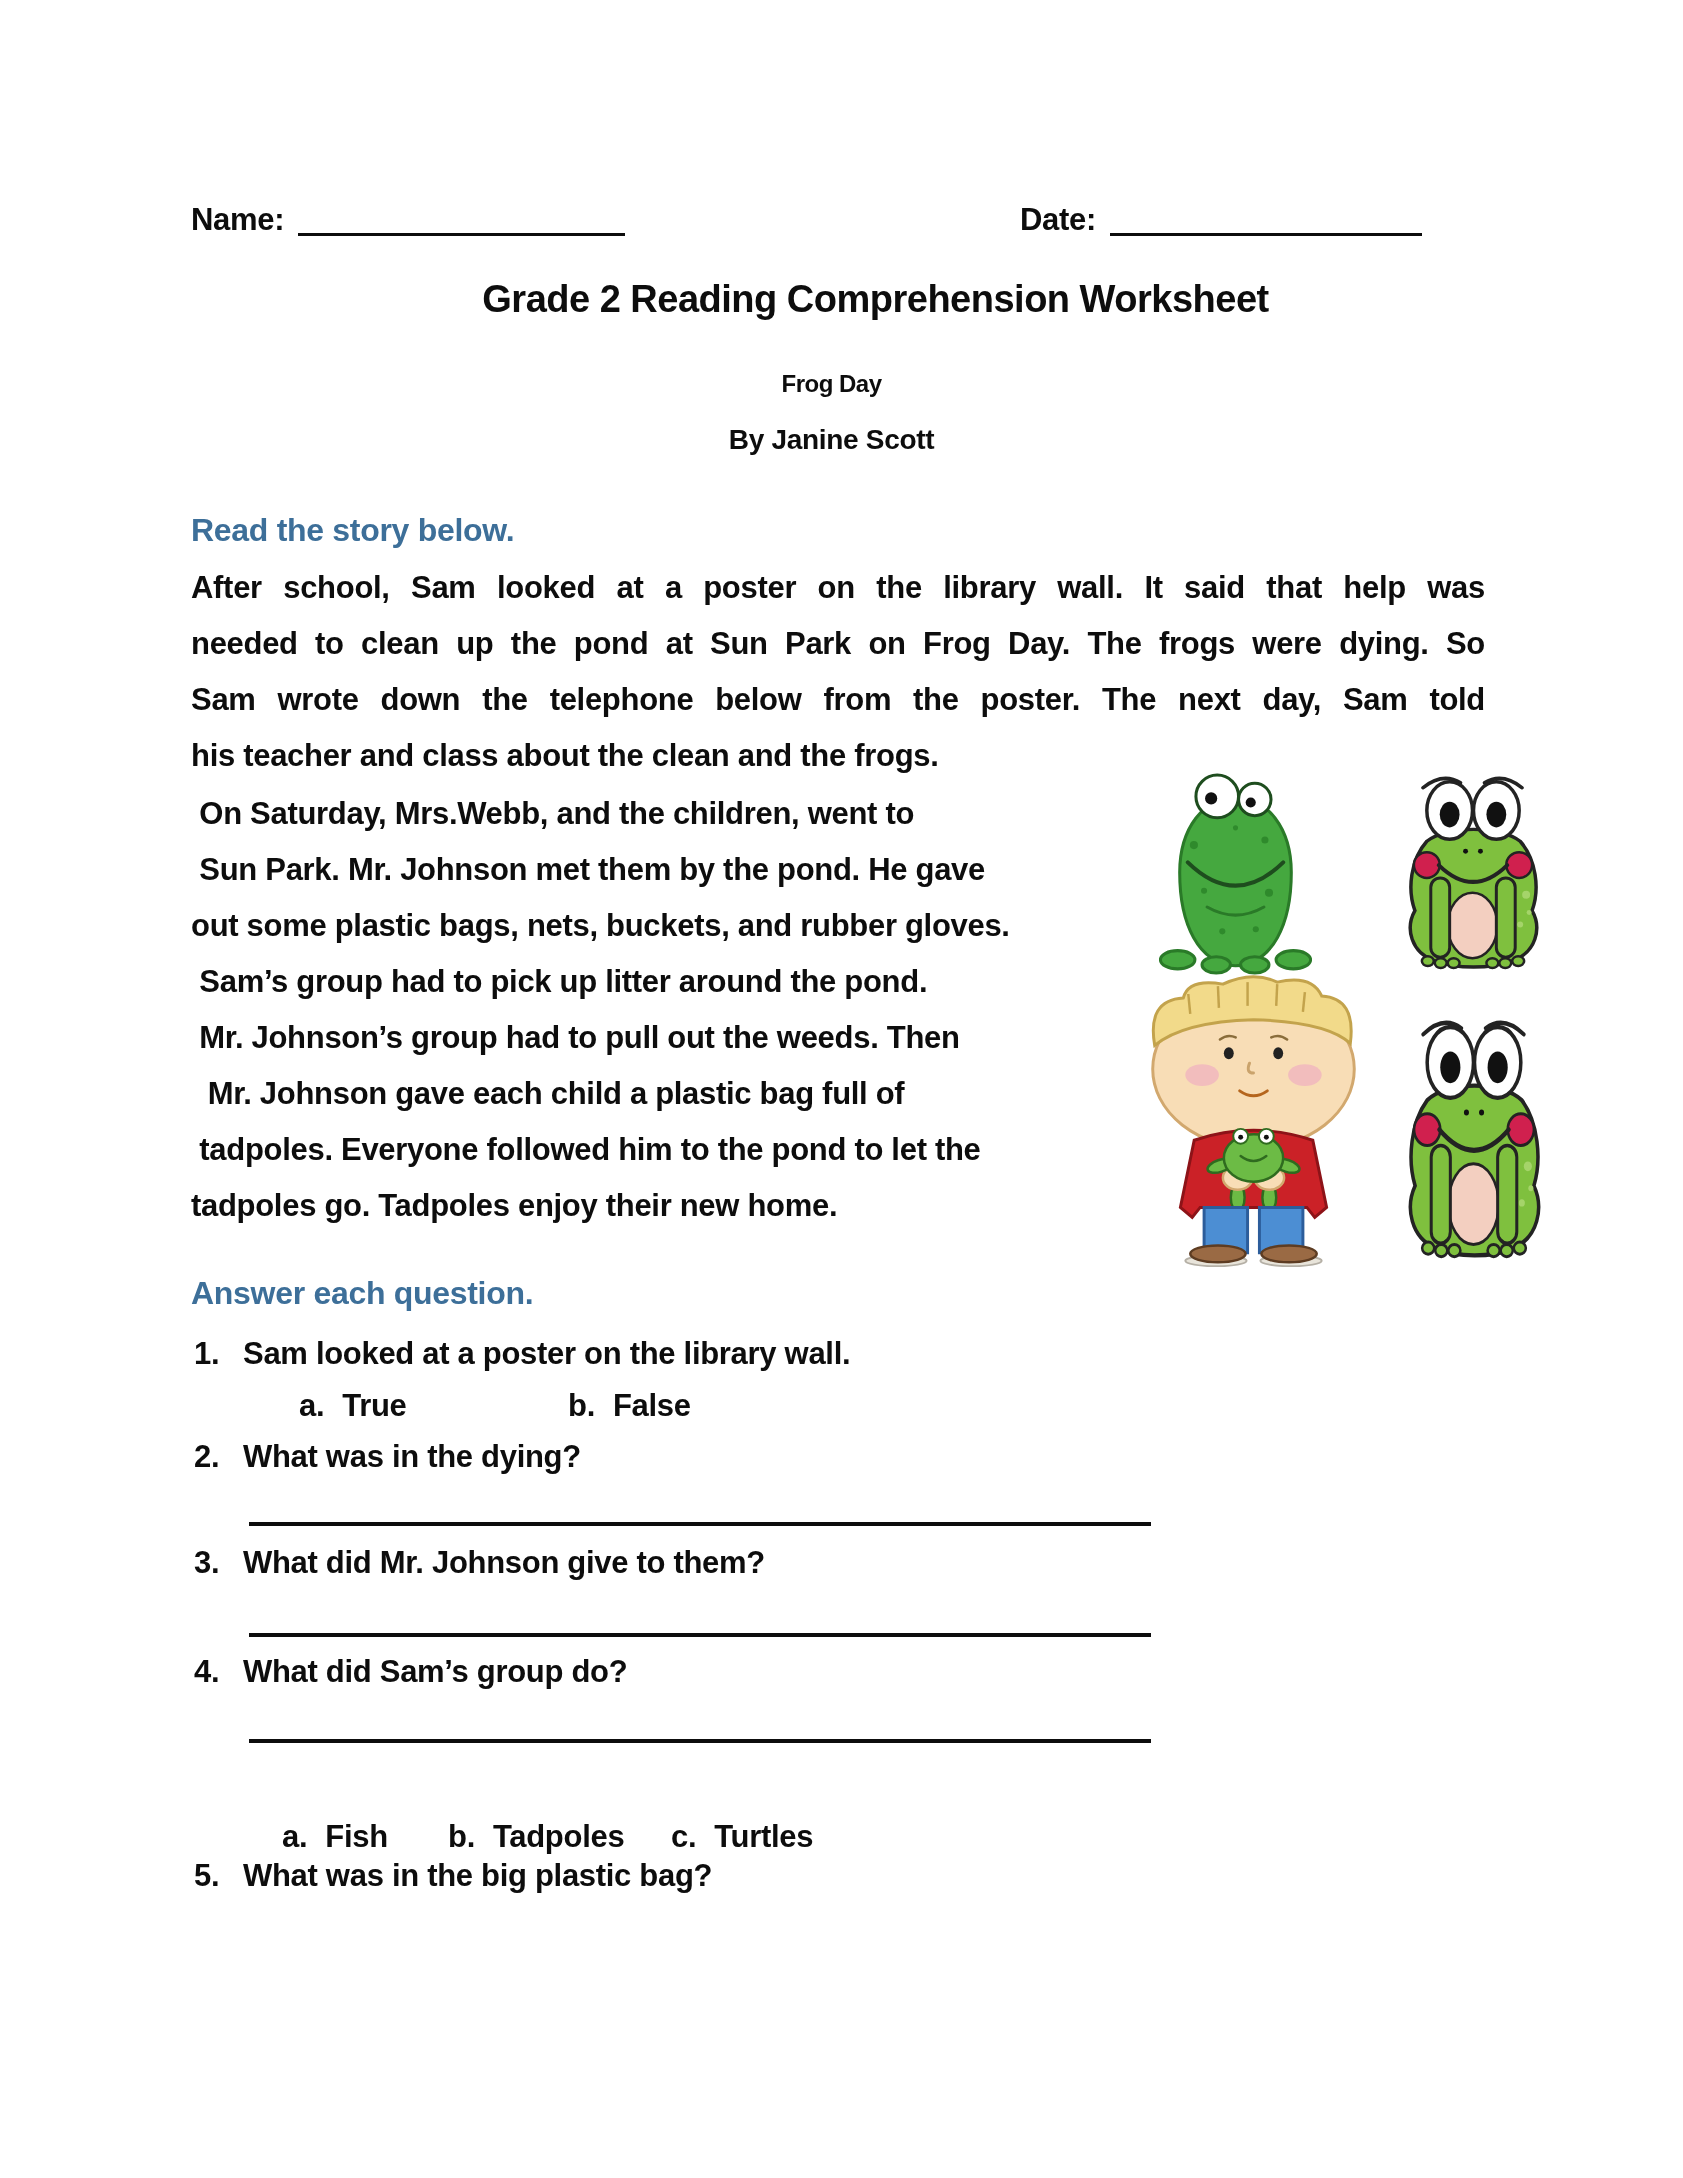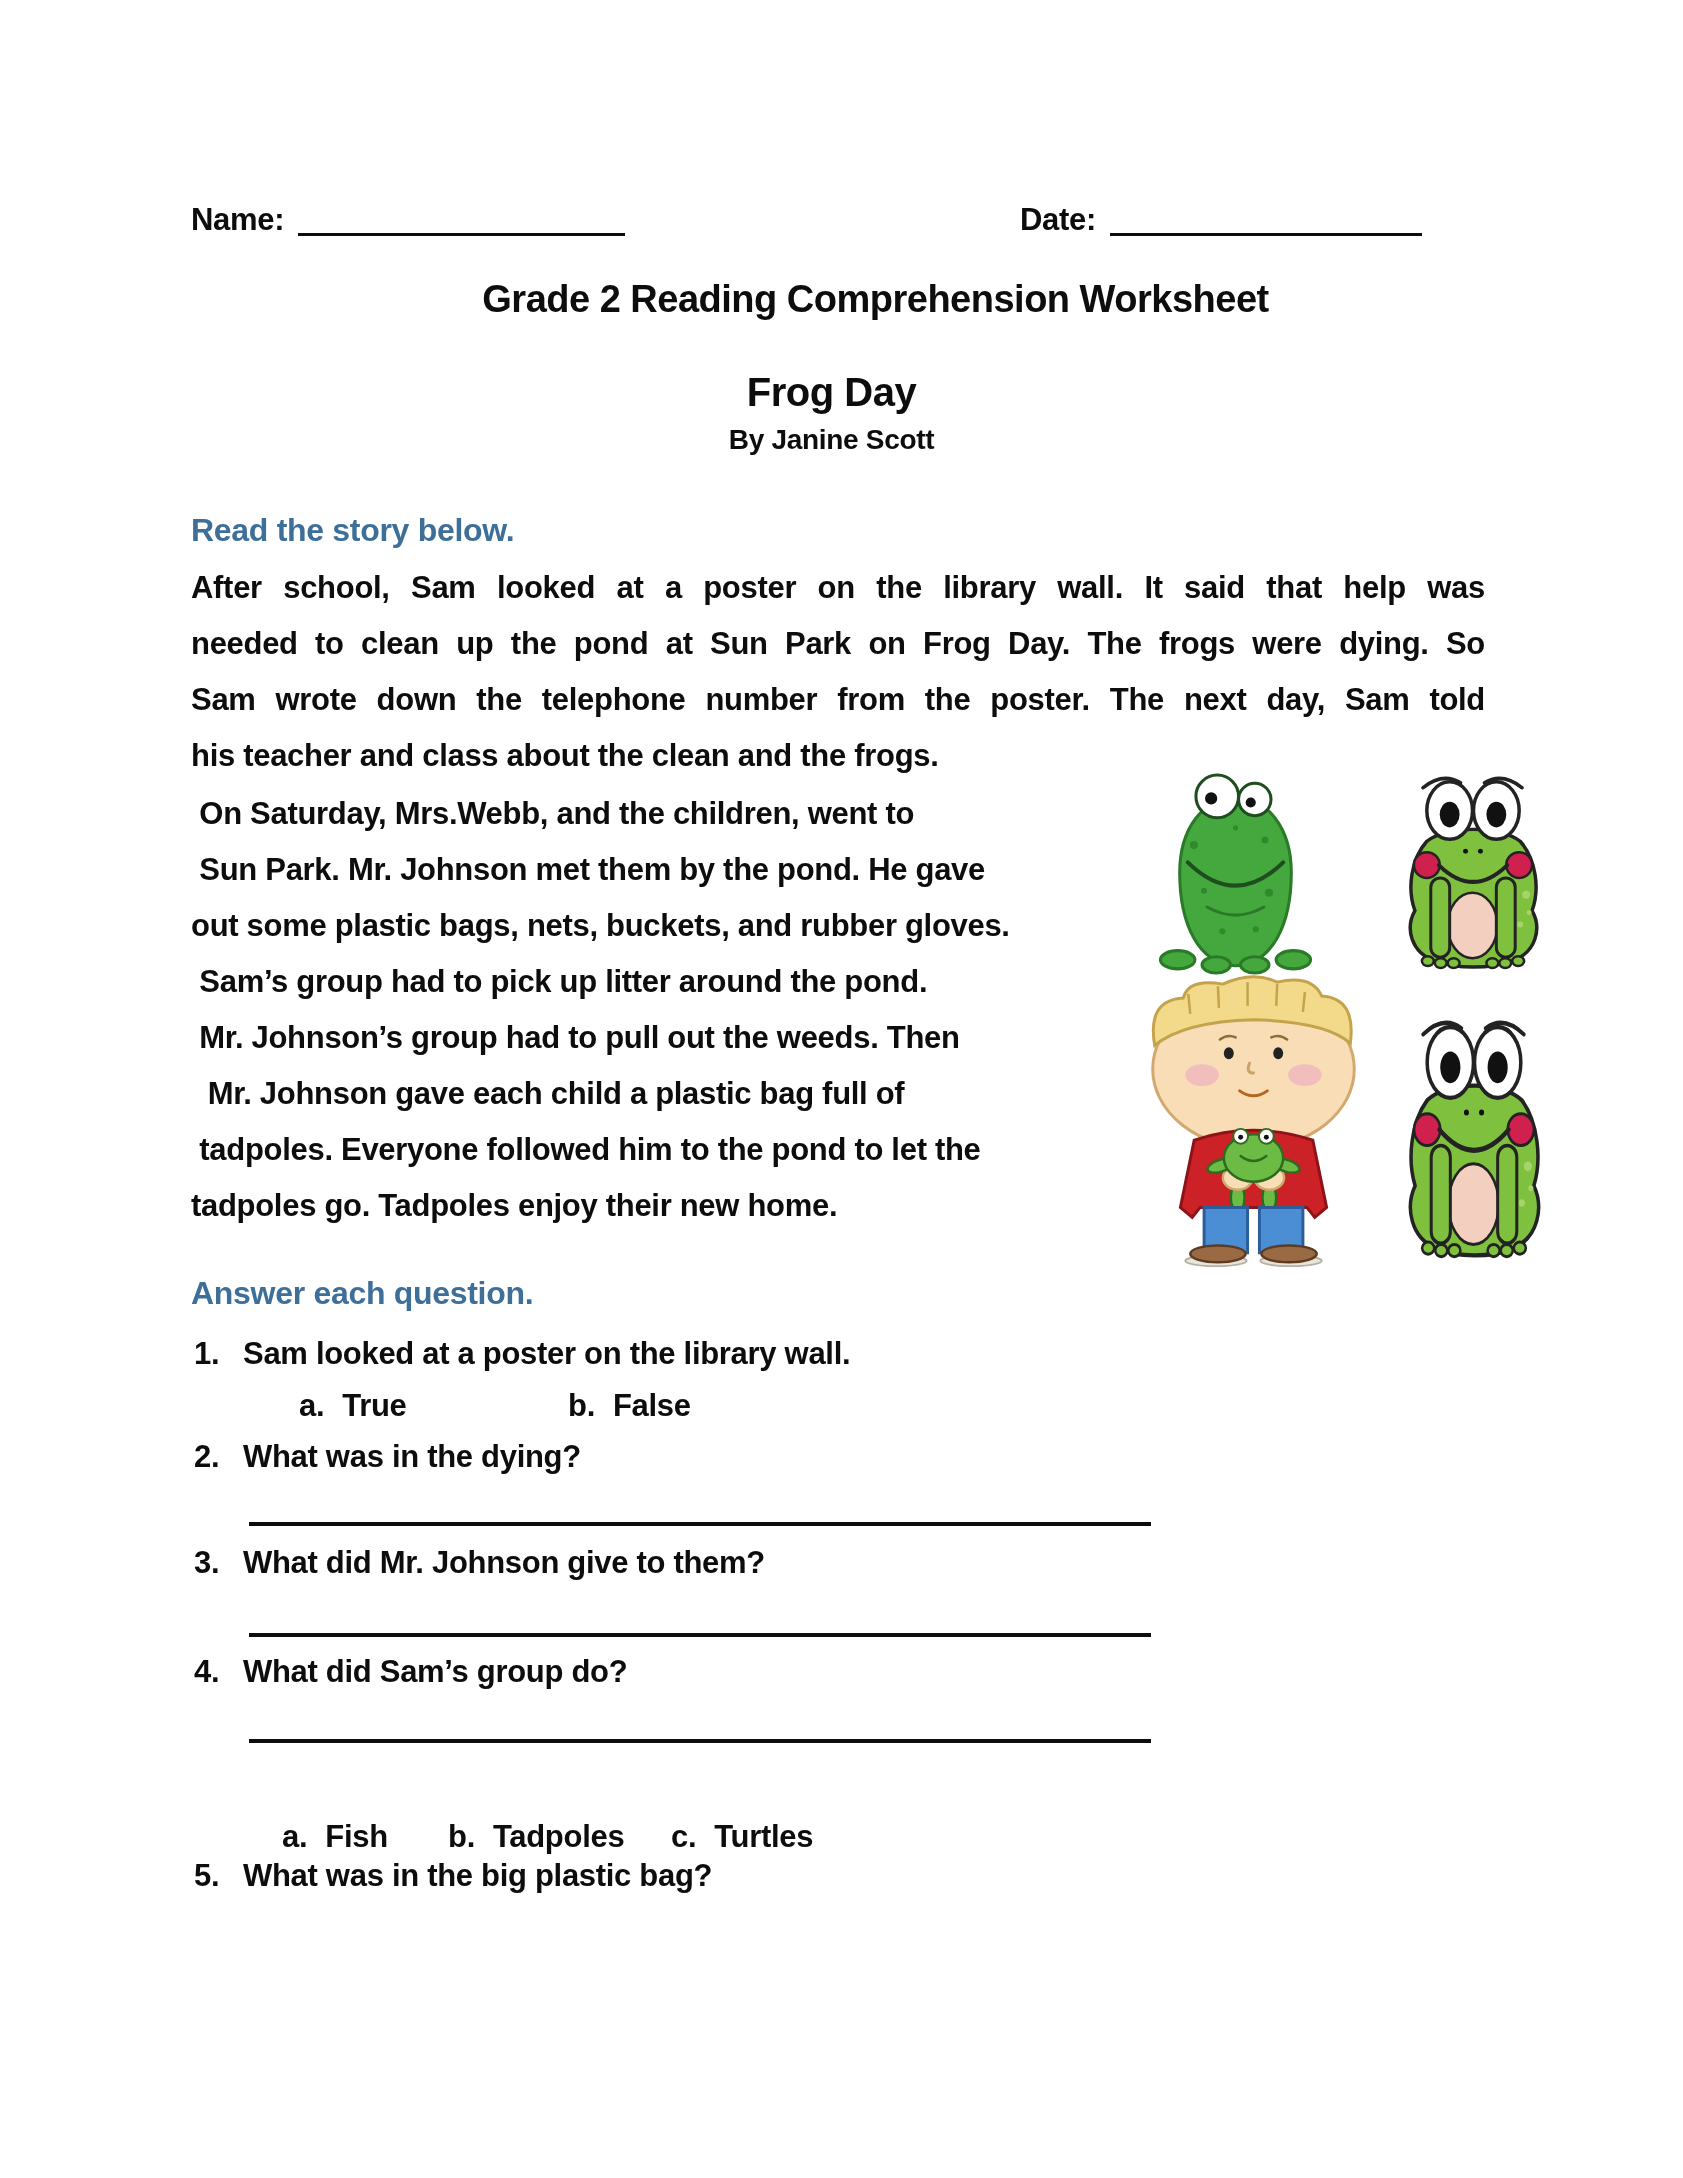--- a/index.html
+++ b/index.html
@@ -8,21 +8,21 @@
     font-family:"Liberation Sans","DejaVu Sans",sans-serif; font-weight:bold;
     color:#0d0d0d; overflow:hidden;
   }
   .abs { position:absolute; }
   .hdr-row { font-size:31px; letter-spacing:-0.3px; }
   .fill-line { display:inline-block; border-bottom:3px solid #0d0d0d; height:1px; vertical-align:-6px; margin-left:14px; }
   .name-line { width:327px; }
   .date-line { width:312px; }
   .center-text { left:0; width:1663px; text-align:center; }
   .title { top:278px; font-size:38px; letter-spacing:-0.5px;padding-left:44px; }
-  .story-title { top:370px; font-size:40px; letter-spacing:-0.5px; }
+  .story-title { top:370px; font-size:24px; letter-spacing:-0.5px; }
   .byline { top:424px; font-size:28px; letter-spacing:-0.3px; }
   .blue-heading { left:191px; color:#3d6f99; font-size:32px; letter-spacing:-0.3px; }
   .read-heading { top:512px; }
   .answer-heading { top:1275px; }
   .story { font-size:31px; line-height:56px; letter-spacing:-0.3px; }
   .para1 { left:191px; top:560px; width:1294px; }
   .para2 { left:191px; top:786px; width:941px; }
   .story-line { white-space:pre-wrap; }
   .jline { text-align:justify; text-align-last:justify; }
   .question { left:194px; font-size:31px; letter-spacing:-0.3px; line-height:40px; }
@@ -47,21 +47,21 @@
   </div>
 
   <div class="abs center-text title">Grade 2 Reading Comprehension Worksheet</div>
   <div class="abs center-text story-title">Frog Day</div>
   <div class="abs center-text byline">By Janine Scott</div>
 
   <div class="abs blue-heading read-heading">Read the story below.</div>
   <div class="abs story para1">
       <div class="story-line jline">After school, Sam looked at a poster on the library wall. It said that help was</div>
       <div class="story-line jline">needed to clean up the pond at Sun Park on Frog Day. The frogs were dying. So</div>
-      <div class="story-line jline">Sam wrote down the telephone number from the poster. The next day, Sam told</div>
+      <div class="story-line jline">Sam wrote down the telephone below from the poster. The next day, Sam told</div>
       <div class="story-line">his teacher and class about the clean and the frogs.</div>
     </div>
   <div class="abs story para2">
       <div class="story-line"> On Saturday, Mrs.Webb, and the children, went to</div>
       <div class="story-line"> Sun Park. Mr. Johnson met them by the pond. He gave</div>
       <div class="story-line">out some plastic bags, nets, buckets, and rubber gloves.</div>
       <div class="story-line"> Sam’s group had to pick up litter around the pond.</div>
       <div class="story-line"> Mr. Johnson’s group had to pull out the weeds. Then</div>
       <div class="story-line">  Mr. Johnson gave each child a plastic bag full of</div>
       <div class="story-line"> tadpoles. Everyone followed him to the pond to let the</div>

